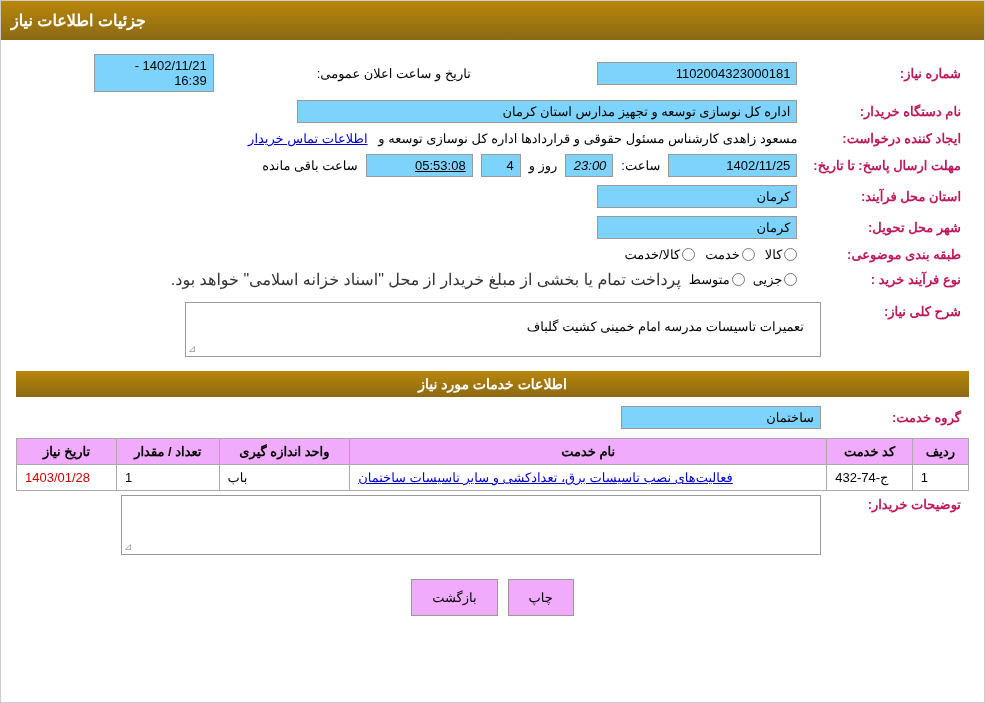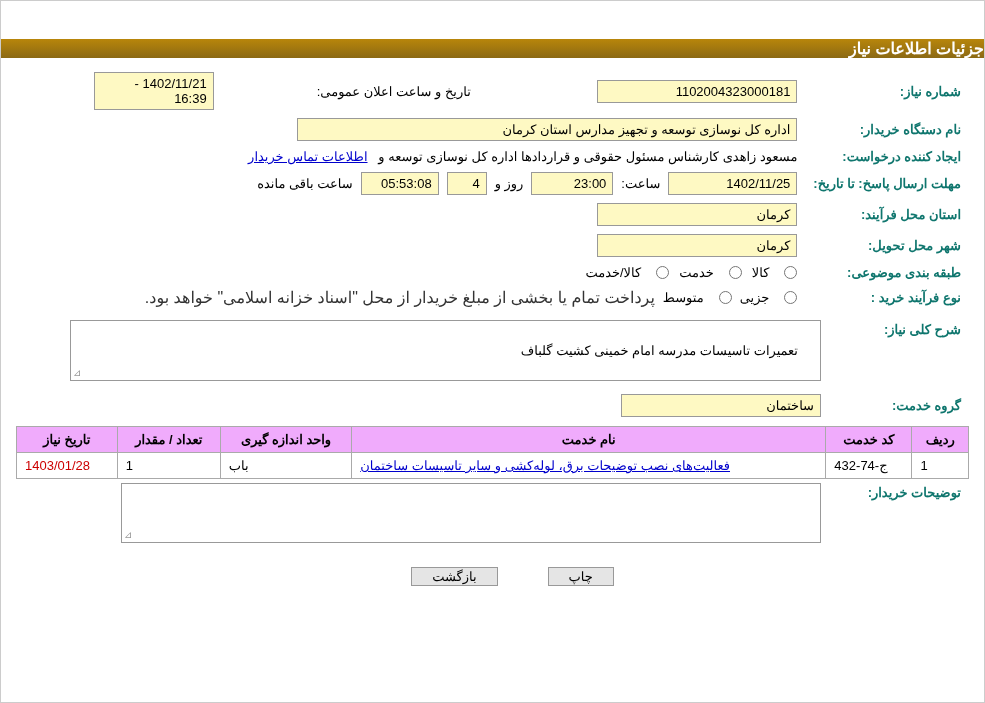--- a/index.html
+++ b/index.html
@@ -12,24 +12,24 @@
     .page-container {
       width: 985px;
       min-height: 703px;
       background: #fff;
       margin: 0 auto;
       border: 1px solid #ccc;
     }
     .header-bar {
       background: linear-gradient(to bottom, #b8860b, #8b6914);
       color: #fff;
-      text-align: right;
+      text-align: left;
+      padding: 10px;
       font-size: 16px;
       font-weight: bold;
-      margin-top: 38px;
     }
     .content {
       padding: 10px 15px;
     }
     .section-title {
       background: linear-gradient(to bottom, #b8860b, #8b6914);
       color: #fff;
       text-align: center;
       padding: 5px 10px;
       font-size: 14px;
@@ -39,32 +39,32 @@
     .info-table {
       width: 100%;
       border-collapse: collapse;
       margin-bottom: 5px;
     }
     .info-table td {
       padding: 4px 8px;
       vertical-align: middle;
     }
     .label-cell {
-      color: #0f766e;
+      color: #be185d;
       font-weight: bold;
       white-space: nowrap;
       text-align: right;
       width: 140px;
     }
     .value-cell {
       text-align: right;
     }
     .input-box {
       border: 1px solid #999;
-      background: #fef9c3;
+      background: #7dd3fc;
       padding: 3px 6px;
       min-height: 22px;
       display: inline-block;
     }
     .input-medium {
       width: 200px;
     }
     .input-small {
       width: 120px;
     }
@@ -74,21 +74,21 @@
       cursor: pointer;
     }
     .radio-group {
       display: flex;
       align-items: center;
       gap: 10px;
     }
     .radio-item {
       display: flex;
       align-items: center;
-      gap: 15px;
+      gap: 2px;
     }
     .services-table {
       width: 100%;
       border-collapse: collapse;
       margin-top: 5px;
     }
     .services-table th {
       background: #f0abfc;
       border: 1px solid #aaa;
       padding: 5px 8px;
@@ -104,27 +104,26 @@
       background: #f9f9f9;
     }
     .bottom-buttons {
       text-align: center;
       padding: 15px;
       display: flex;
       justify-content: center;
       gap: 10px;
     }
     .btn {
-      padding: 1px 20px;
+      padding: 10px 20px;
       border: 1px solid #999;
-      background: #e5e5e5;
+      background: #f0abfc;
       cursor: pointer;
       font-family: Tahoma, Arial, sans-serif;
       font-size: 13px;
-      margin-left: 40px;
     }
     .row-flex {
       display: flex;
       align-items: center;
     }
     .notice-text {
       color: #333;
       font-size: 16px;
     }
   </style>
@@ -170,24 +169,24 @@
           <span class="link-text">اطلاعات تماس خریدار</span>
         </td>
       </tr>
 
       <tr>
         <td class="label-cell">مهلت ارسال پاسخ: تا تاریخ:</td>
         <td class="value-cell" colspan="3">
           <div class="row-flex" style="gap:8px; align-items:center;">
             <span class="input-box" style="width:129px;">1402/11/25</span>
             <span>ساعت:</span>
-            <span class="input-box" style="width:82px;">23:00</span>
+            <span class="input-box" style="width:48px;font-style:italic;">23:00</span>
             <span>روز و</span>
             <span class="input-box" style="width:40px;">4</span>
-            <span class="input-box" style="width:78px;">05:53:08</span>
+            <span class="input-box" style="width:107px;text-decoration:underline;">05:53:08</span>
             <span>ساعت باقی مانده</span>
           </div>
         </td>
       </tr>
 
       <tr>
         <td class="label-cell">استان محل فرآیند:</td>
         <td class="value-cell" colspan="3">
           <span class="input-box" style="width:200px;">کرمان</span>
         </td>
@@ -237,30 +236,31 @@
         </td>
       </tr>
     </tbody>
       </table>
 
     <table class="info-table">
       <tbody>
           <tr>
         <td class="label-cell" style="vertical-align:top; padding-top:6px;">شرح کلی نیاز:</td>
         <td>
-          <div style="border:1px solid #999; background:#fff; min-height:55px; padding:22px; width:751px; text-align:right; position:relative;">
+          <div style="border:1px solid #999; background:#fff; min-height:55px; padding:16px; width:636px; text-align:right; position:relative;">
             <span>تعمیرات تاسیسات مدرسه امام خمینی کشیت گلباف</span>
             
             <div style="position:absolute; bottom:2px; left:2px; font-size:10px; color:#999;">⊿</div>
           </div>
         </td>
       </tr>
     </tbody>
       </table>
 
+    <div class="section-title">اطلاعات خدمات مورد نیاز</div>
 
     <table class="info-table">
       <tbody>
           <tr>
         <td class="label-cell">گروه خدمت:</td>
         <td class="value-cell">
           <span class="input-box" style="width:200px;">ساختمان</span>
         </td>
       </tr>
     </tbody>
@@ -274,21 +274,21 @@
           <th>نام خدمت</th>
           <th>واحد اندازه گیری</th>
           <th>تعداد / مقدار</th>
           <th>تاریخ نیاز</th>
         </tr>
       </thead>
       <tbody id="services-tbody">
       <tr>
     <td>1</td>
     <td>ج-74-432</td>
-    <td style="color:#0000cc; text-decoration:underline; cursor:pointer;">فعالیت‌های نصب توضیحات برق، لوله‌کشی و سایر تاسیسات ساختمان</td>
+    <td style="color:#0000cc; text-decoration:underline; cursor:pointer;">فعالیت‌های نصب تاسیسات برق، تعداد‌کشی و سایر تاسیسات ساختمان</td>
     <td>باب</td>
     <td>1</td>
     <td style="color:#cc0000;">1403/01/28</td>
   </tr>
         </tbody>
     </table>
 
     <table class="info-table" style="">
       <tbody>
           <tr>

